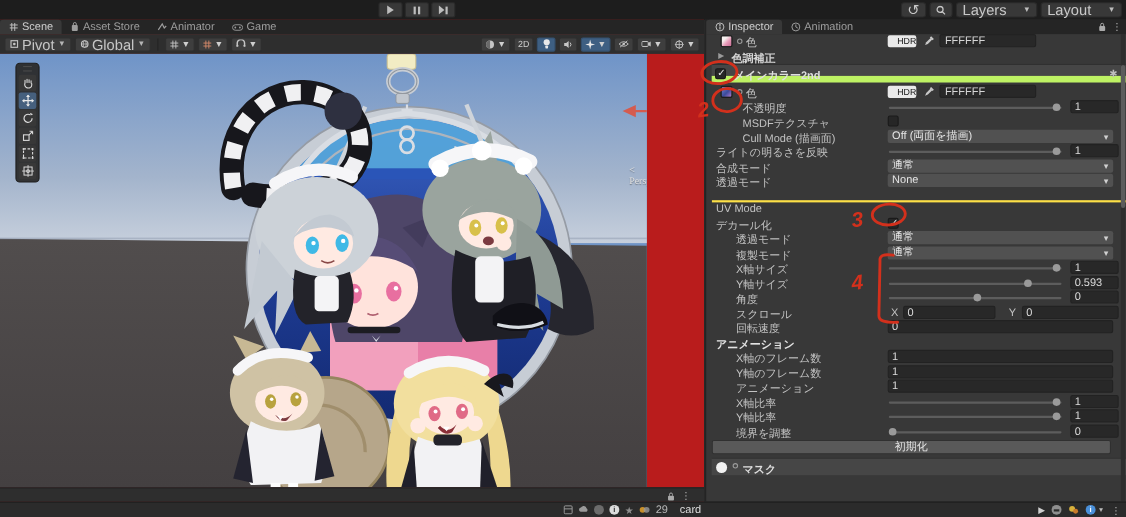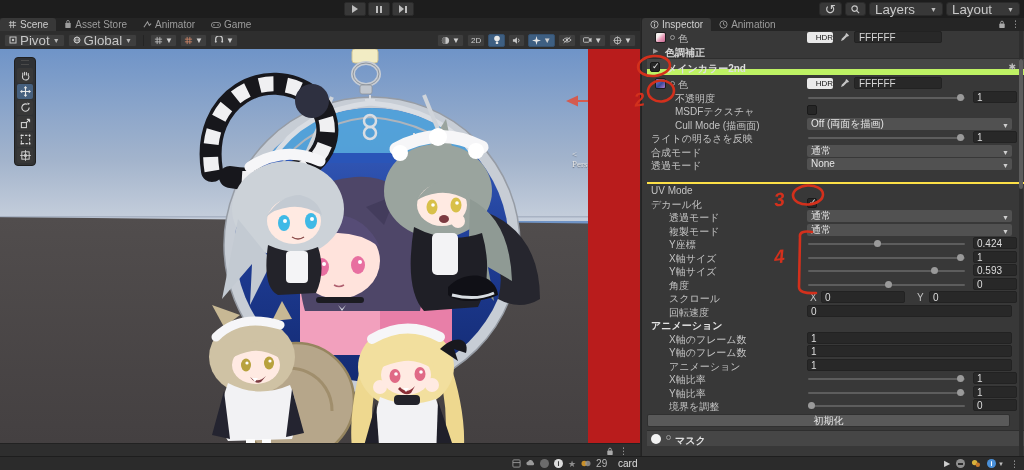--- a/index.html
+++ b/index.html
@@ -615,27 +615,20 @@
           </div>
           <div class="irow t-dropdown">
             <span class="lbl ind2">透過モード</span>
             <div class="ddf"><span>通常</span><i class="caret" style="font-style: normal;">▼</i></div>
           </div>
           <div class="irow t-dropdown">
             <span class="lbl ind2">複製モード</span>
             <div class="ddf"><span>通常</span><i class="caret" style="font-style: normal;">▼</i></div>
           </div>
           <div class="irow t-slider">
-            <span class="lbl ind2">Y座標</span>
-            <div class="trk">
-              <div class="hnd" style="left: 44%;"></div>
-            </div>
-            <div class="numf"><span>0.424</span></div>
-          </div>
-          <div class="irow t-slider">
             <span class="lbl ind2">X軸サイズ</span>
             <div class="trk">
               <div class="hnd" style="left: 97%;"></div>
             </div>
             <div class="numf"><span>1</span></div>
           </div>
           <div class="irow t-slider">
             <span class="lbl ind2">Y軸サイズ</span>
             <div class="trk">
               <div class="hnd" style="left: 80%;"></div>

